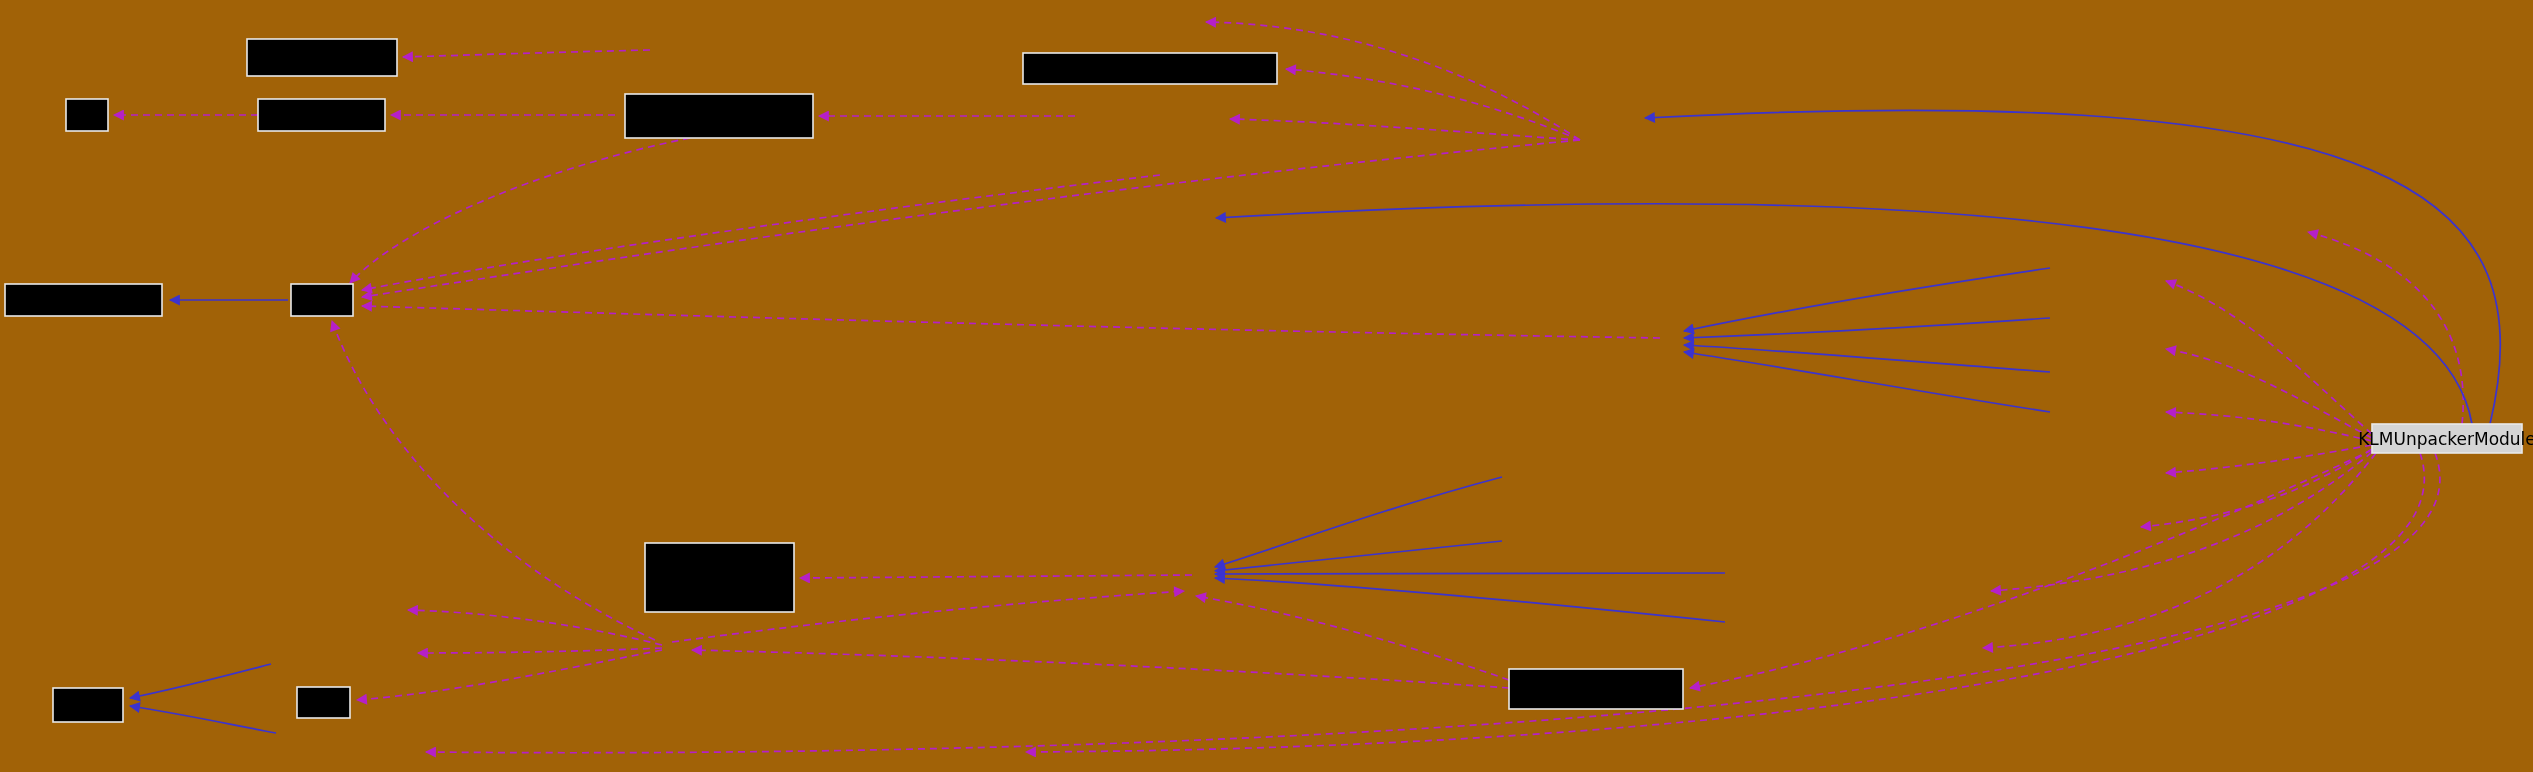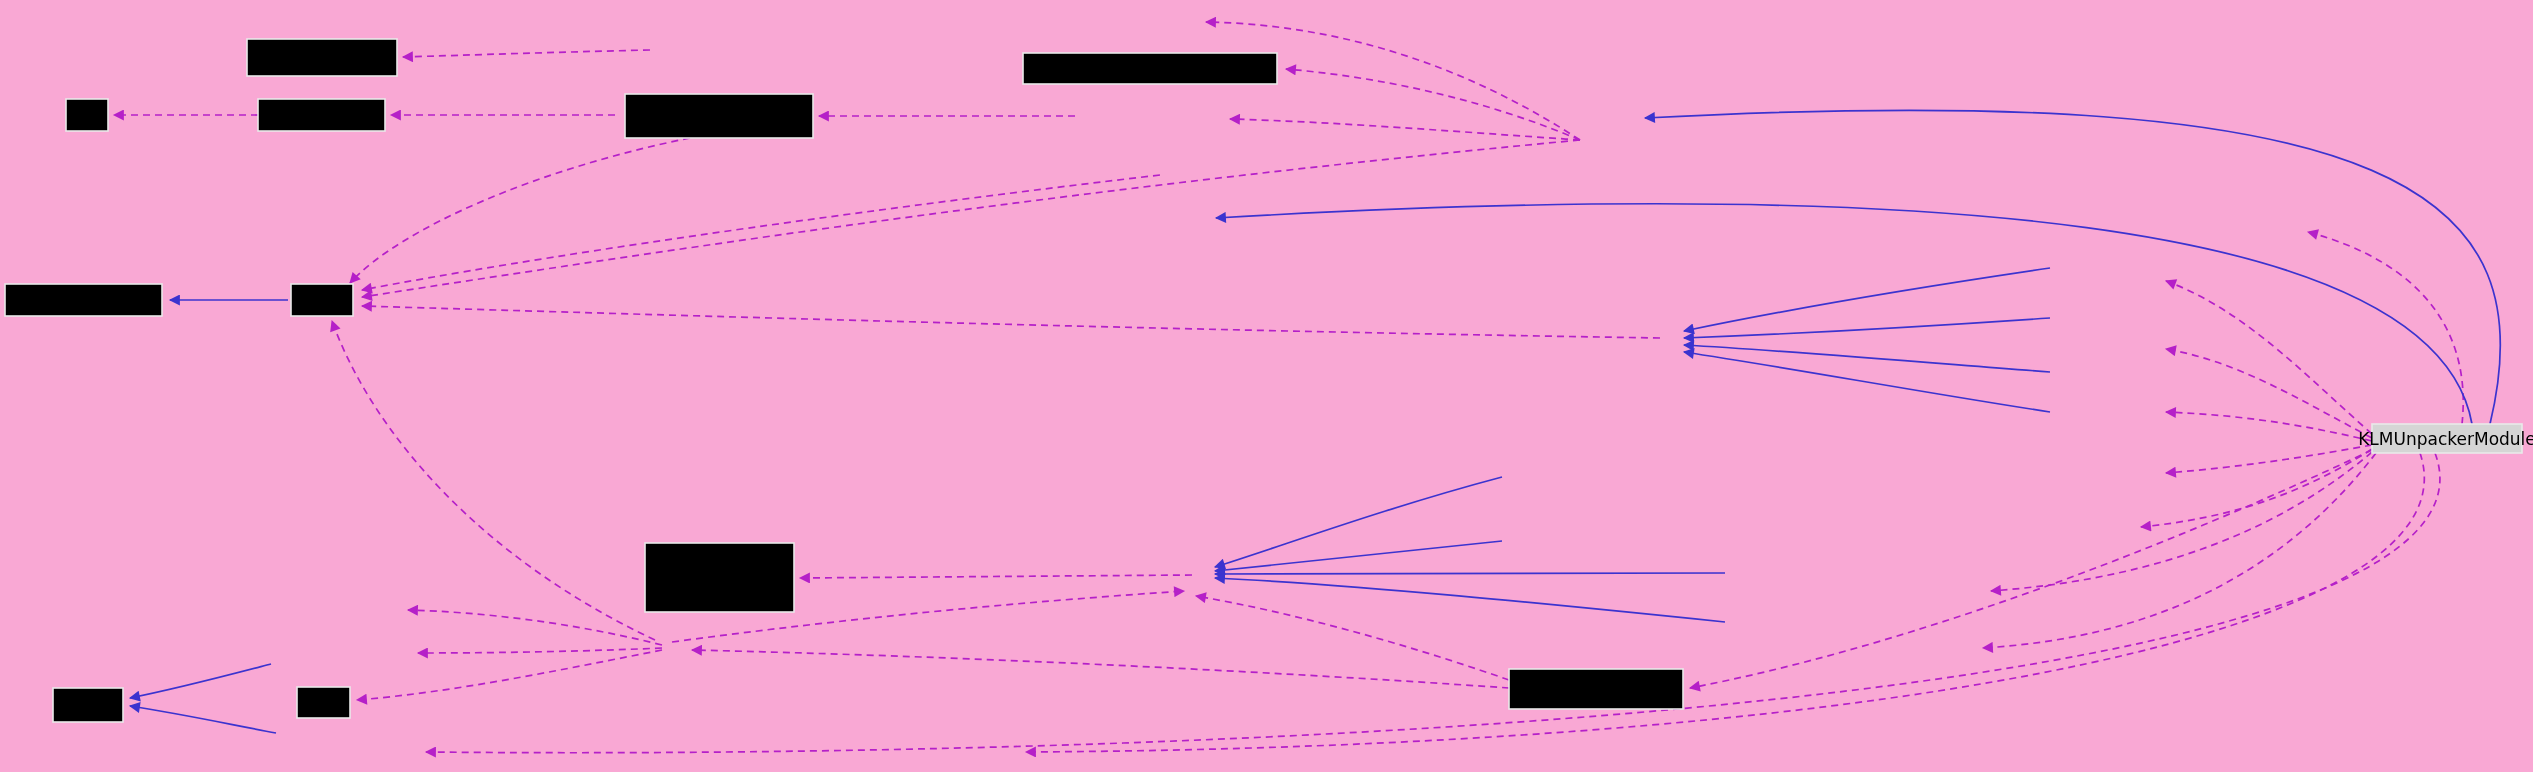--- a/index.html
+++ b/index.html
@@ -32,21 +32,21 @@
   }
   .edge {
     fill: none;
     stroke-width: 1.7;
   }
   .edge.dashed { stroke-dasharray: 7,5; }
 </style>
 </head>
 <body style="background: rgb(0, 0, 0);">
 
-<div class="stage" style="background: #f9a8d4;">
+<div class="stage" style="background: #a16207;">
   <svg id="graph-svg" width="2533" height="772" viewBox="0 0 2533 772" xmlns="http://www.w3.org/2000/svg">
     <defs>
       <marker id="arrow-dashed" viewBox="0 0 10 10" refX="9" refY="5" markerWidth="13" markerHeight="11" markerUnits="userSpaceOnUse" orient="auto">
         <path d="M0,0 L10,5 L0,10 z" fill="#b520c8"></path>
       </marker>
       <marker id="arrow-solid" viewBox="0 0 10 10" refX="9" refY="5" markerWidth="13" markerHeight="11" markerUnits="userSpaceOnUse" orient="auto">
         <path d="M0,0 L10,5 L0,10 z" fill="#3b33cf"></path>
       </marker>
     </defs>
     <g id="edges-layer">

